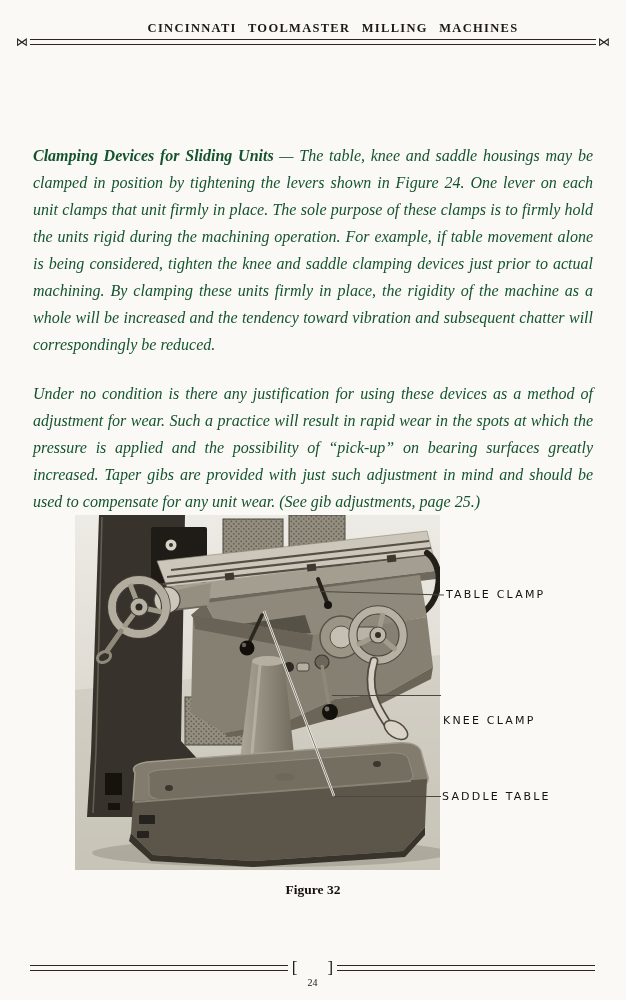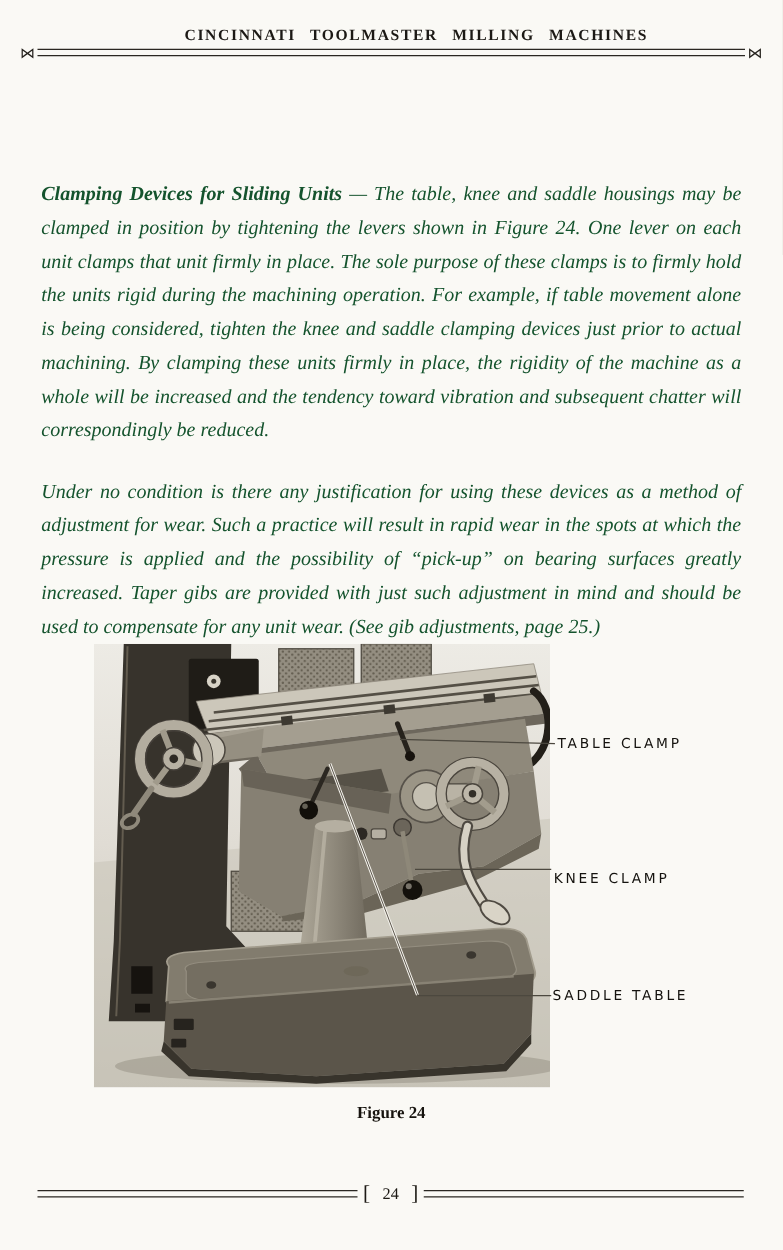--- a/index.html
+++ b/index.html
@@ -38,38 +38,38 @@
     position:absolute;left:75px;top:515px;width:365px;height:355px;
     overflow:hidden;
   }
   .figure-photo svg{display:block;}
   .callout{
     position:absolute;
     font-family:"DejaVu Sans",sans-serif;font-size:11px;
     letter-spacing:2.2px;color:#15130f;white-space:nowrap;
   }
   .callout-table{left:446px;top:588px;}
-  .callout-knee{left:443px;top:696px;}
+  .callout-knee{left:443px;top:714px;}
   .callout-saddle{left:442px;top:790px;}
   .leader{position:absolute;height:1.3px;background:#4c483f;transform-origin:left center;}
   .leader-table{left:320px;top:591px;width:124px;transform:rotate(1.6deg);}
   .leader-knee{left:332px;top:695px;width:109px;}
   .leader-saddle{left:334px;top:796px;width:107px;}
   
   .fig-caption{
     position:absolute;top:881px;left:0;width:100%;text-align:center;
     font-weight:bold;font-size:13.5px;line-height:18px;color:#16130e;
   }
   .page-footer{
     position:absolute;top:946px;left:30px;right:31px;
     display:flex;align-items:center;
   }
   .page-footer .dbl-line{margin-top:1px;}
   .folio-bracket{font-size:17px;line-height:1;padding:0 4px;color:#1d1a15;}
-  .folio-number{font-size:13px;padding:0 6px;color:#1d1a15;}
+  .folio-number{font-size:10px;padding:0 6px;color:#1d1a15;margin-top:31px;}
 </style>
 </head>
 <body>
 
 <div class="page">
 
   <div class="running-head">CINCINNATI TOOLMASTER MILLING MACHINES</div>
   <div class="head-rule">
     <span class="ornament">⋈</span>
     <span class="dbl-line"></span>
@@ -225,21 +225,21 @@
 
   <div class="leader leader-table"></div>
   <div class="leader leader-knee"></div>
   <div class="leader leader-saddle"></div>
 
   <div class="callout callout-table">TABLE CLAMP</div>
   <div class="callout callout-knee">KNEE CLAMP</div>
   <div class="callout callout-saddle">SADDLE TABLE</div>
 
   <div class="fig-caption">
-    <div>Figure 24</div>
+    <div>Figure 32</div>
   </div>
 
   <div class="page-footer">
     <span class="dbl-line"></span>
     <span class="folio-bracket">[</span>
     <span class="folio-number">24</span>
     <span class="folio-bracket">]</span>
     <span class="dbl-line"></span>
   </div>
 

